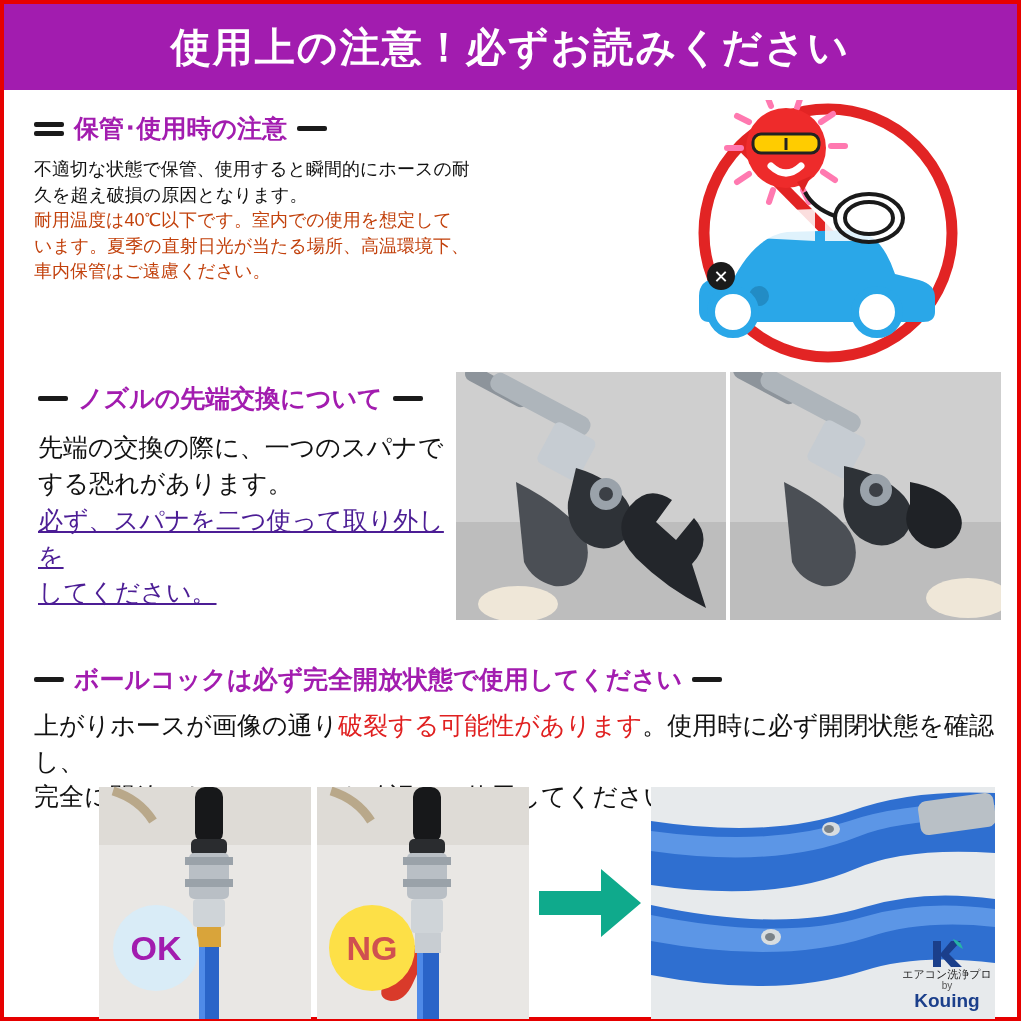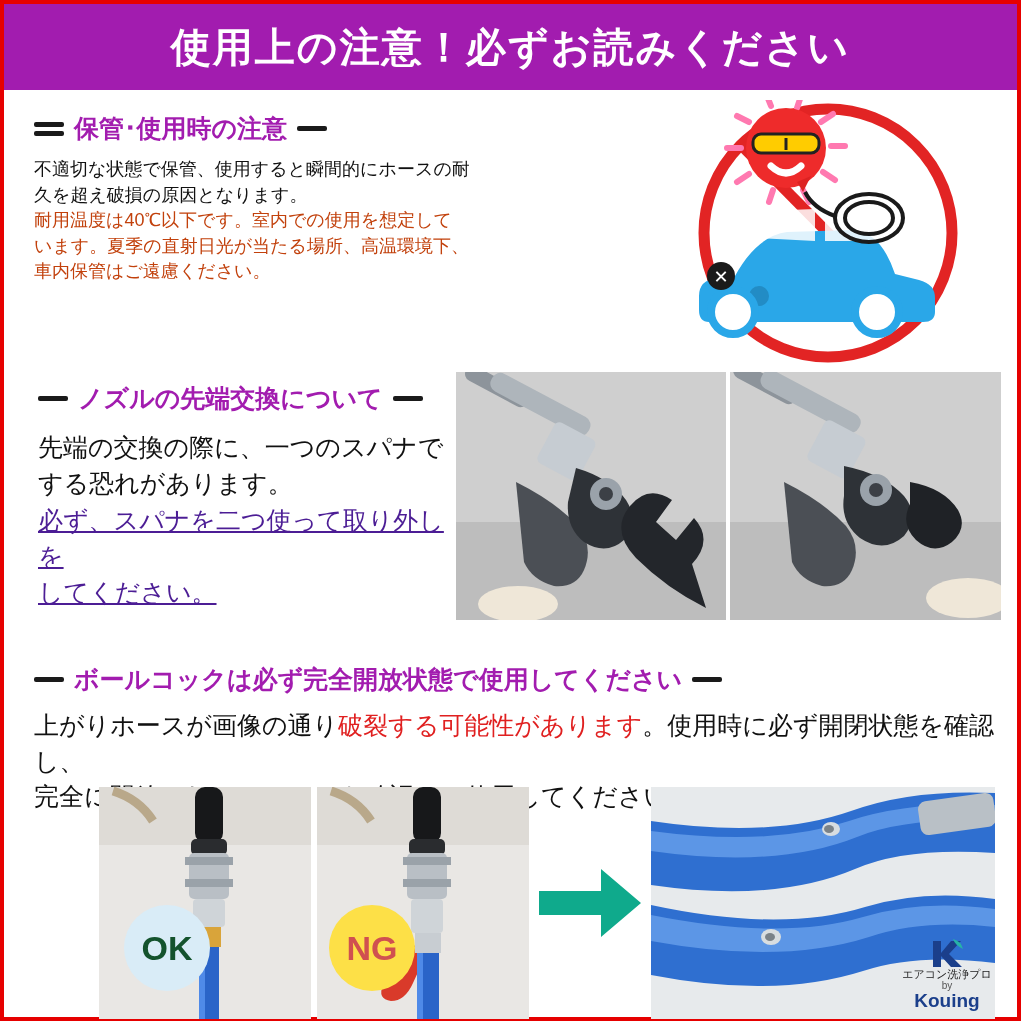--- a/index.html
+++ b/index.html
@@ -159,24 +159,24 @@
     width: 86px;
     height: 86px;
     border-radius: 50%;
     display: flex;
     align-items: center;
     justify-content: center;
     font-weight: bold;
     font-size: 34px;
   }
   .badge-ok {
-    left: 25px;
+    left: 14px;
     bottom: 28px;
     background: #d9ecf7;
-    color: #14532d;
+    color: #a21caf;
   }
   .badge-ng {
     left: 12px;
     bottom: 28px;
     background: #fde047;
     color: #d05050;
   }
 
   .arrow-wrap {
     width: 110px;

